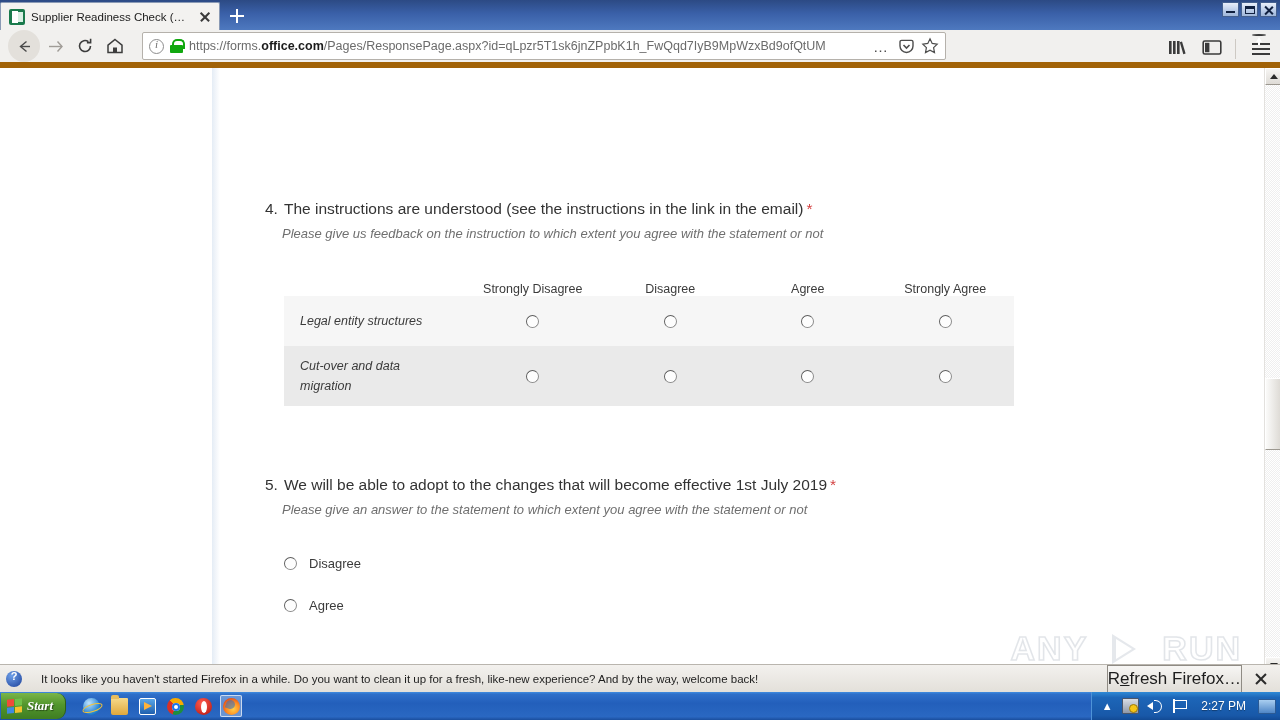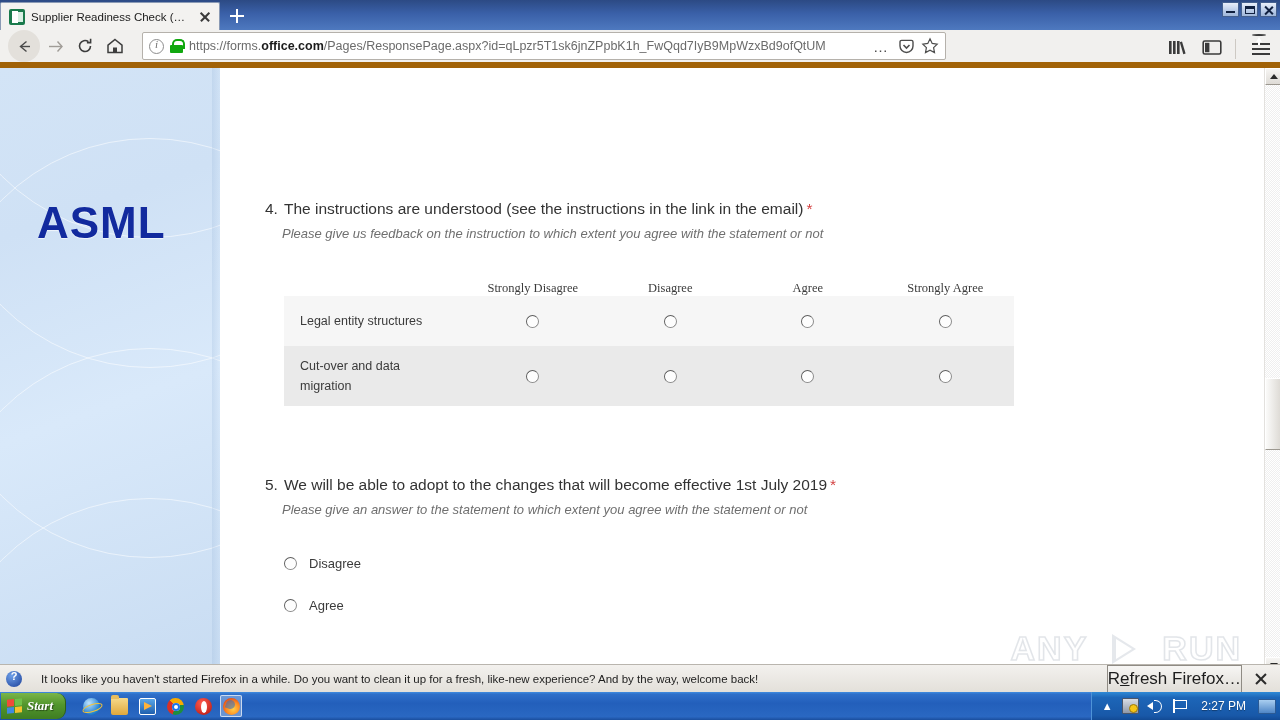--- a/index.html
+++ b/index.html
@@ -230,30 +230,30 @@
   }
 
   
   .matrix { margin-top: 26px; margin-left: 19px; width: 730px; }
   .matrix-head {
     display: flex; height: 28px; align-items: flex-end;
   }
   .matrix-head .mh-label { flex: 0 0 180px; }
   .matrix-head .mh-col {
     flex: 1 1 0; text-align: center;
-    font-size: 12.5px; color: #3b3b3b; font-family: Liberation Serif, serif;
+    font-size: 12.5px; color: #3b3b3b;
   }
   .matrix-row {
     display: flex; align-items: center; min-height: 50px;
   }
   .matrix-row.r-odd  { background: #f6f6f6; }
   .matrix-row.r-even { background: #eaeaea; }
   .matrix-row .mr-label {
     flex: 0 0 180px; padding: 10px 14px 10px 16px;
-    font-size: 12.5px; color: #3b3b3b; line-height: 20px;
+    font-size: 12.5px; color: #3b3b3b; line-height: 20px; font-style: italic;
   }
   .matrix-row .mr-cell {
     flex: 1 1 0; display: flex; justify-content: center; align-items: center;
   }
 
   .radio {
     width: 13px; height: 13px; border-radius: 50%;
     background: #fdfdfd;
     border: 1px solid #8c8c8c;
     border-top-color: #5e5e5e; border-left-color: #5e5e5e;
@@ -603,28 +603,20 @@
             <span></span>
             <span></span>
           <span class="update-badge"></span>
         </span>
       </div>
     </div>
 
     <div class="viewport">
       <div class="page-scroll-area">
 
-        <div class="brand-band">
-          <div class="swoosh s1"></div>
-          <div class="swoosh s2"></div>
-          <div class="swoosh s3"></div>
-          <div class="swoosh s4"></div>
-          <div class="swoosh s5"></div>
-          <div class="asml-logo">ASML</div>
-        </div>
         <div class="band-edge"></div>
 
         <div class="form-sheet">
           <div class="form-inner">
 
             <div class="q-block" style="margin-top:131px;">
               <div class="q-title">
                 <span class="q-num">4.</span>
                 <span><span>The instructions are understood (see the instructions in the link in the email)</span><span class="q-req">*</span></span>
               </div>

